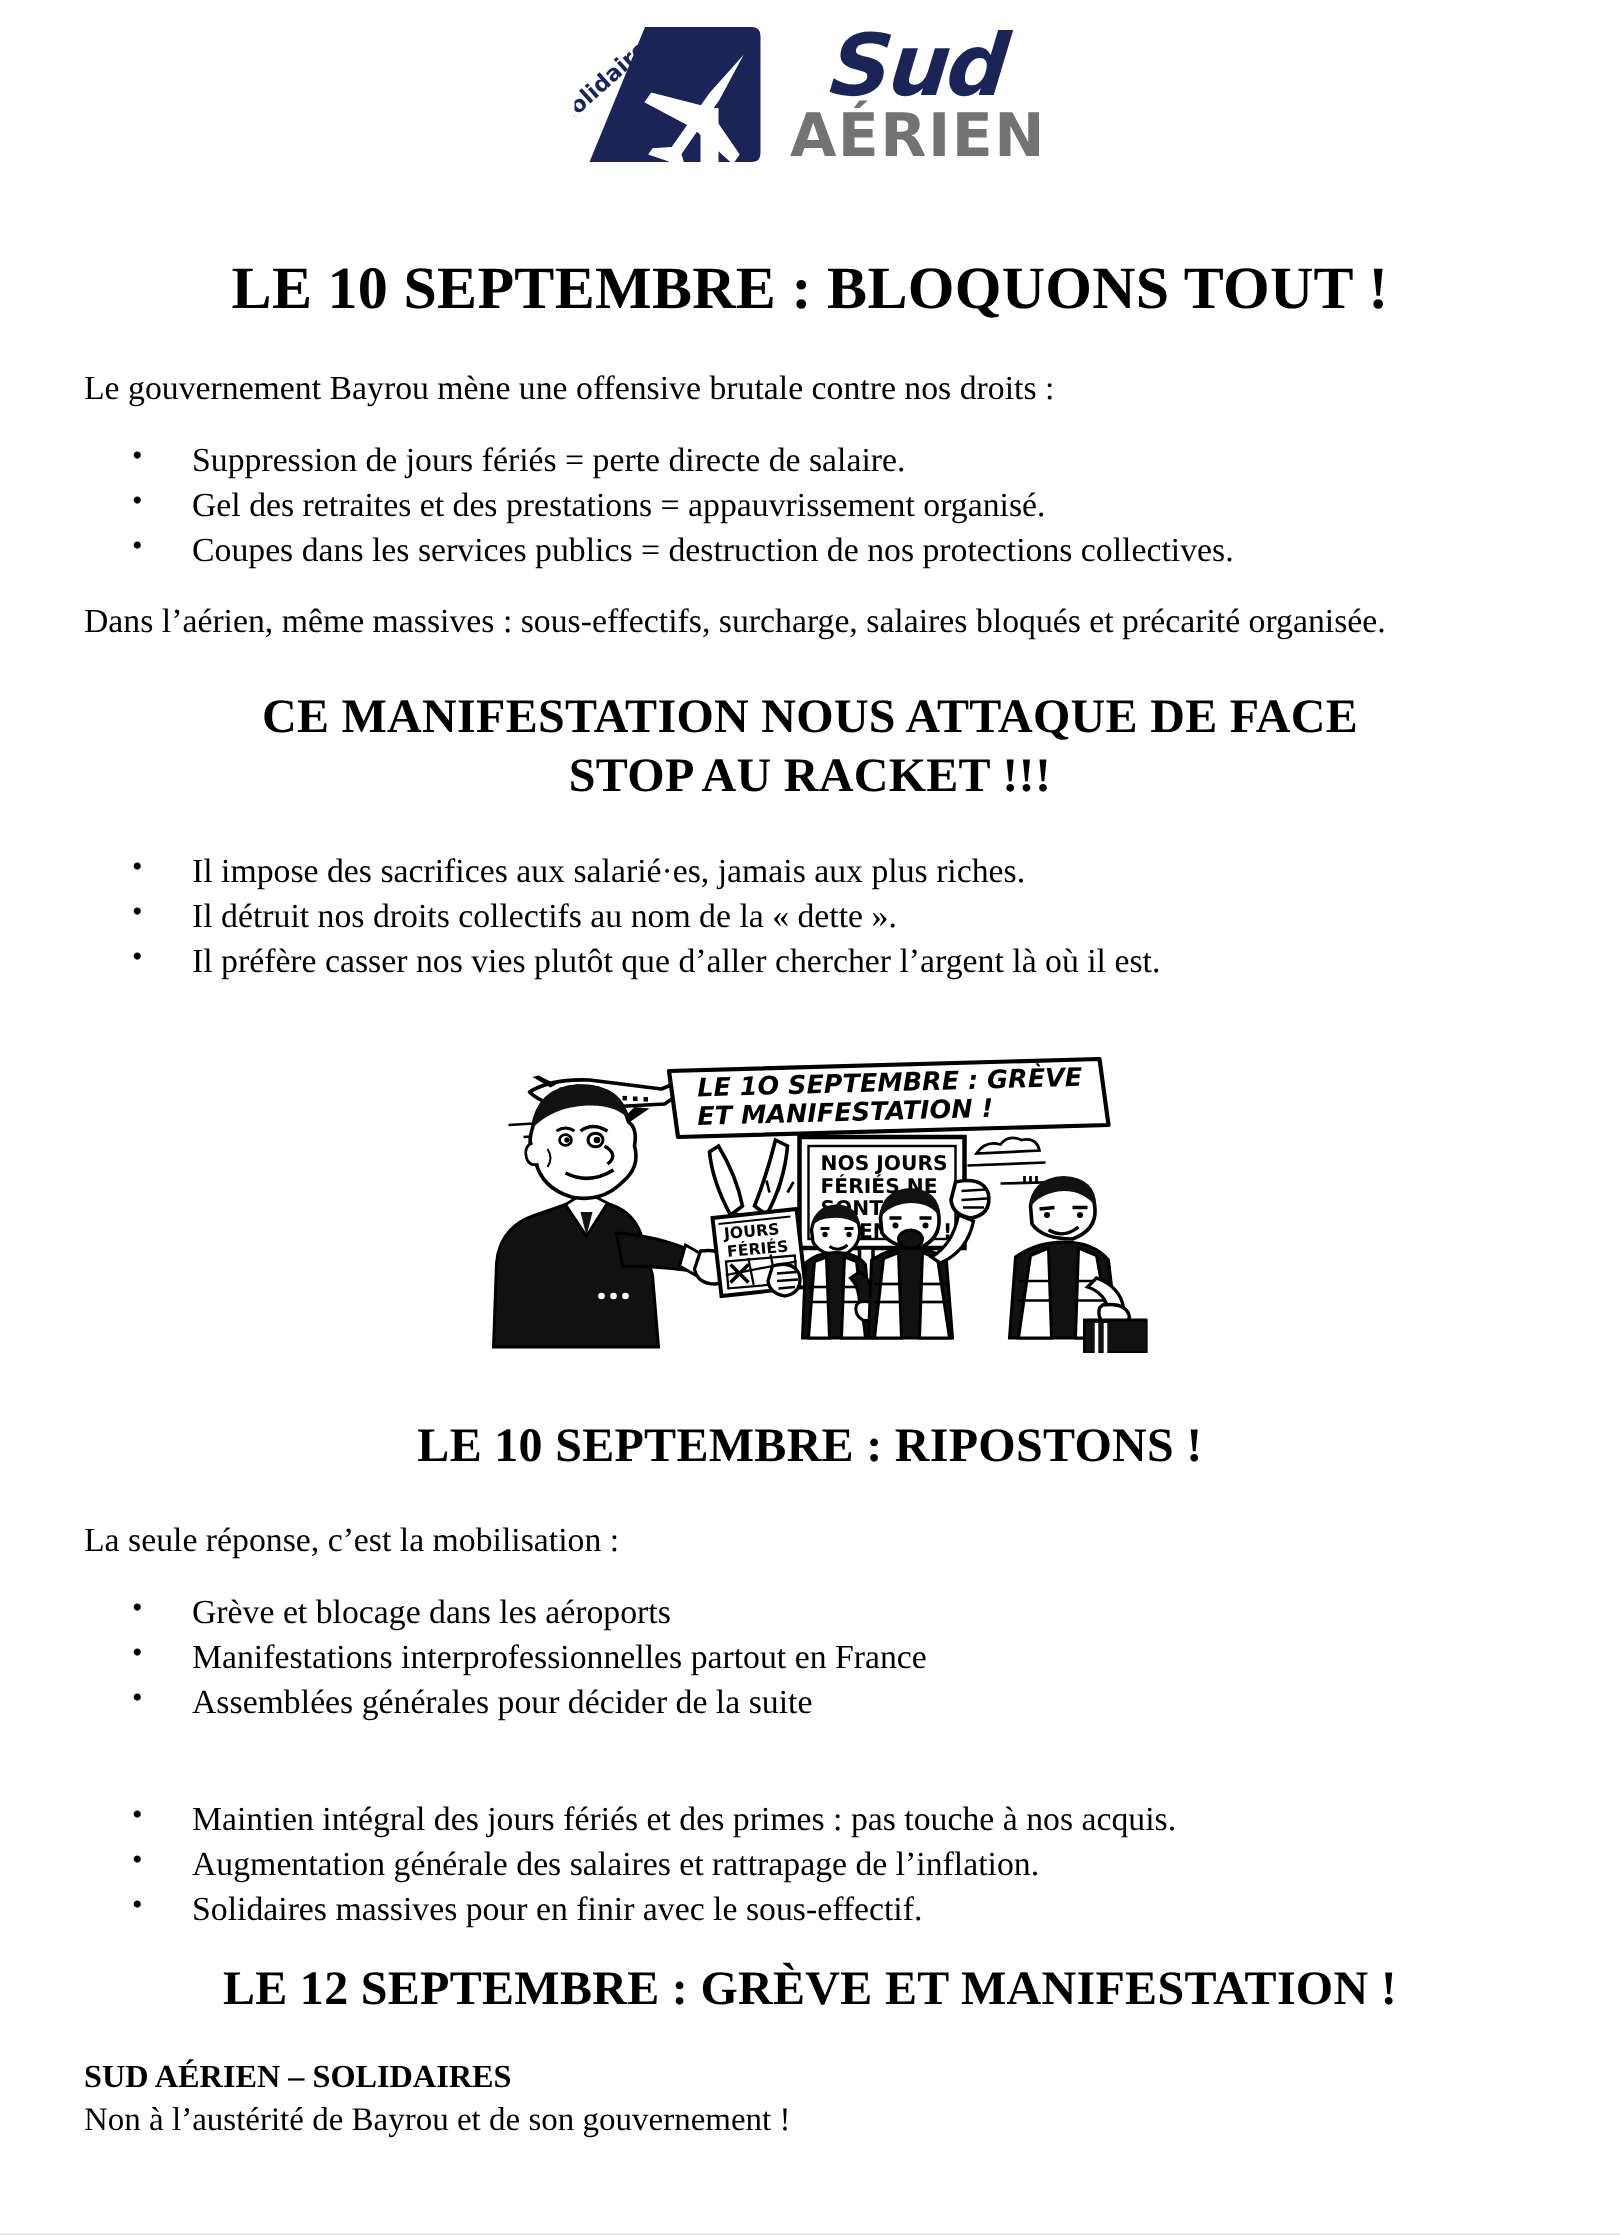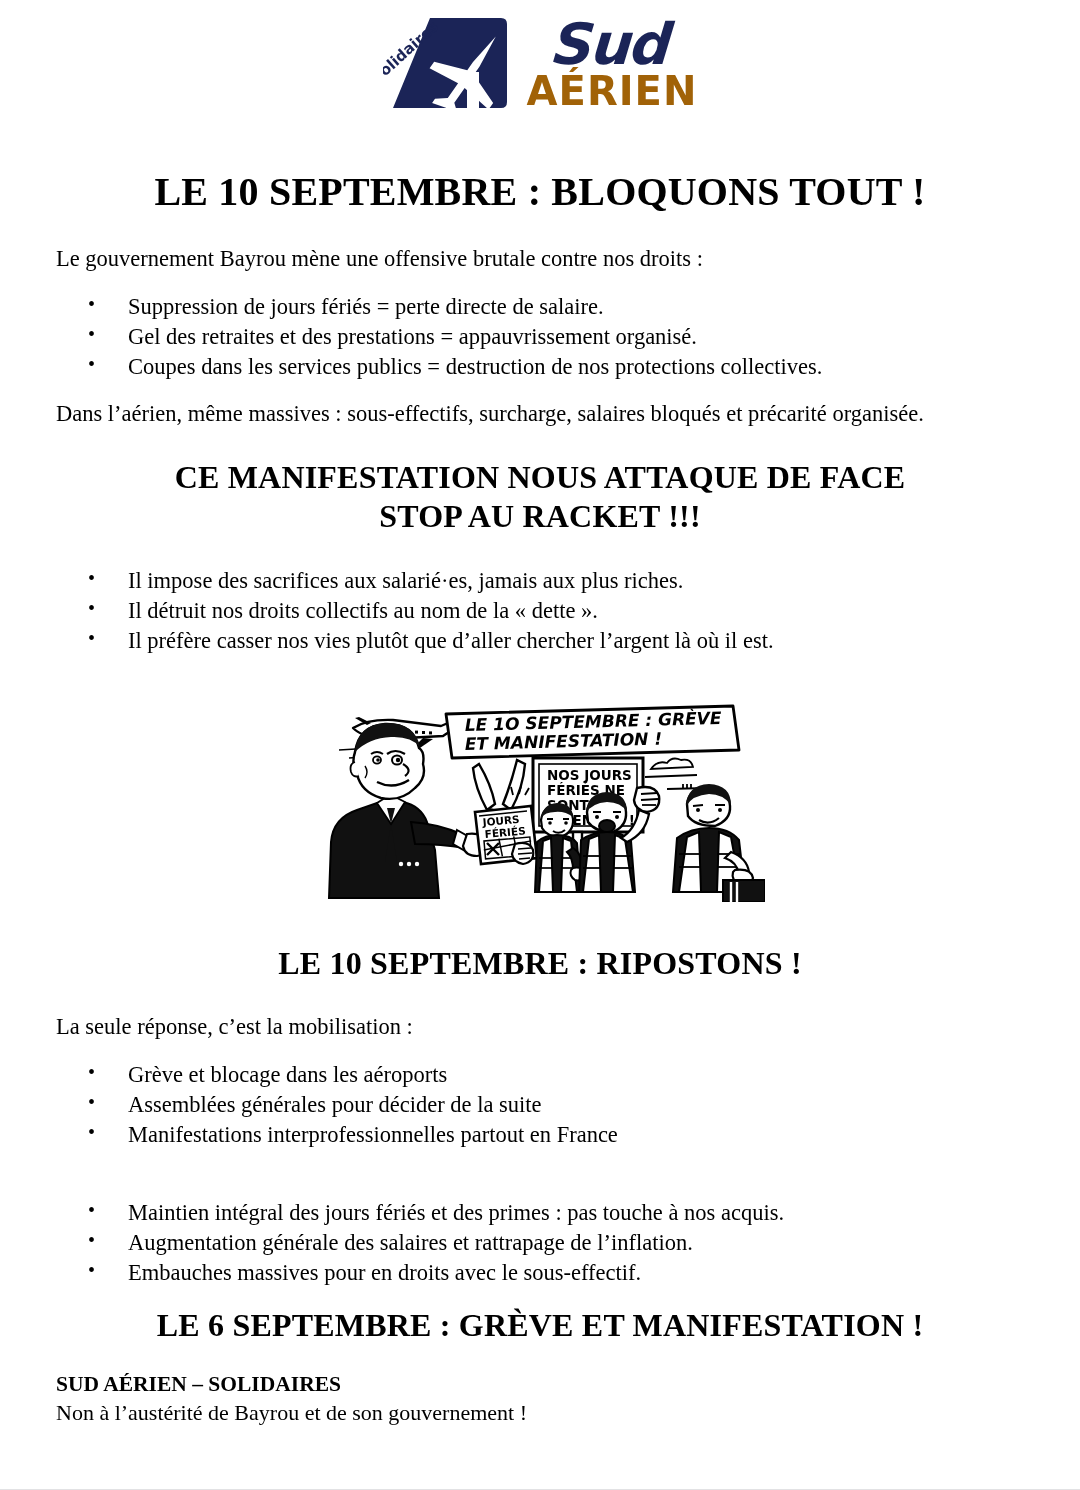--- a/index.html
+++ b/index.html
@@ -61,21 +61,21 @@
     letter-spacing: -2px;
     color: #1b2457;
     transform: skewX(-6deg);
     margin-bottom: -2px;
   }
   .logo-aerien {
     font-family: "DejaVu Sans", sans-serif;
     font-weight: bold;
     font-size: 40px;
     letter-spacing: 1px;
-    color: #a16207;
+    color: #737373;
   }
 
   
   .content {
     padding: 0 56px 0 56px;
     box-sizing: border-box;
   }
 
   h1.doc-title {
     font-family: "Liberation Serif", "DejaVu Serif", serif;
@@ -439,38 +439,38 @@
     <h2 class="section-title">LE 10 SEPTEMBRE : RIPOSTONS !</h2>
 
     <div class="spacer-md"></div>
 
     <p class="para">La seule réponse, c’est la mobilisation :</p>
 
     <div class="spacer-sm"></div>
 
     <ul class="bullets">
       <li>Grève et blocage dans les aéroports</li>
+      <li>Manifestations interprofessionnelles partout en France</li>
       <li>Assemblées générales pour décider de la suite</li>
-      <li>Manifestations interprofessionnelles partout en France</li>
     </ul>
 
     <div class="spacer-sm"></div>
 
 
     <div class="spacer-md"></div>
 
     <ul class="bullets">
       <li>Maintien intégral des jours fériés et des primes : pas touche à nos acquis.</li>
       <li>Augmentation générale des salaires et rattrapage de l’inflation.</li>
-      <li>Embauches massives pour en droits avec le sous-effectif.</li>
+      <li>Solidaires massives pour en finir avec le sous-effectif.</li>
     </ul>
 
     <div class="spacer-sm"></div>
 
-    <h2 class="section-title">LE 6 SEPTEMBRE : GRÈVE ET MANIFESTATION !</h2>
+    <h2 class="section-title">LE 12 SEPTEMBRE : GRÈVE ET MANIFESTATION !</h2>
 
     <div class="footer-block">
       <p class="footer-org">SUD AÉRIEN – SOLIDAIRES</p>
       <p class="footer-line">Non à l’austérité de Bayrou et de son gouvernement !</p>
 
     </div>
 
   </div>
 </div>
 

